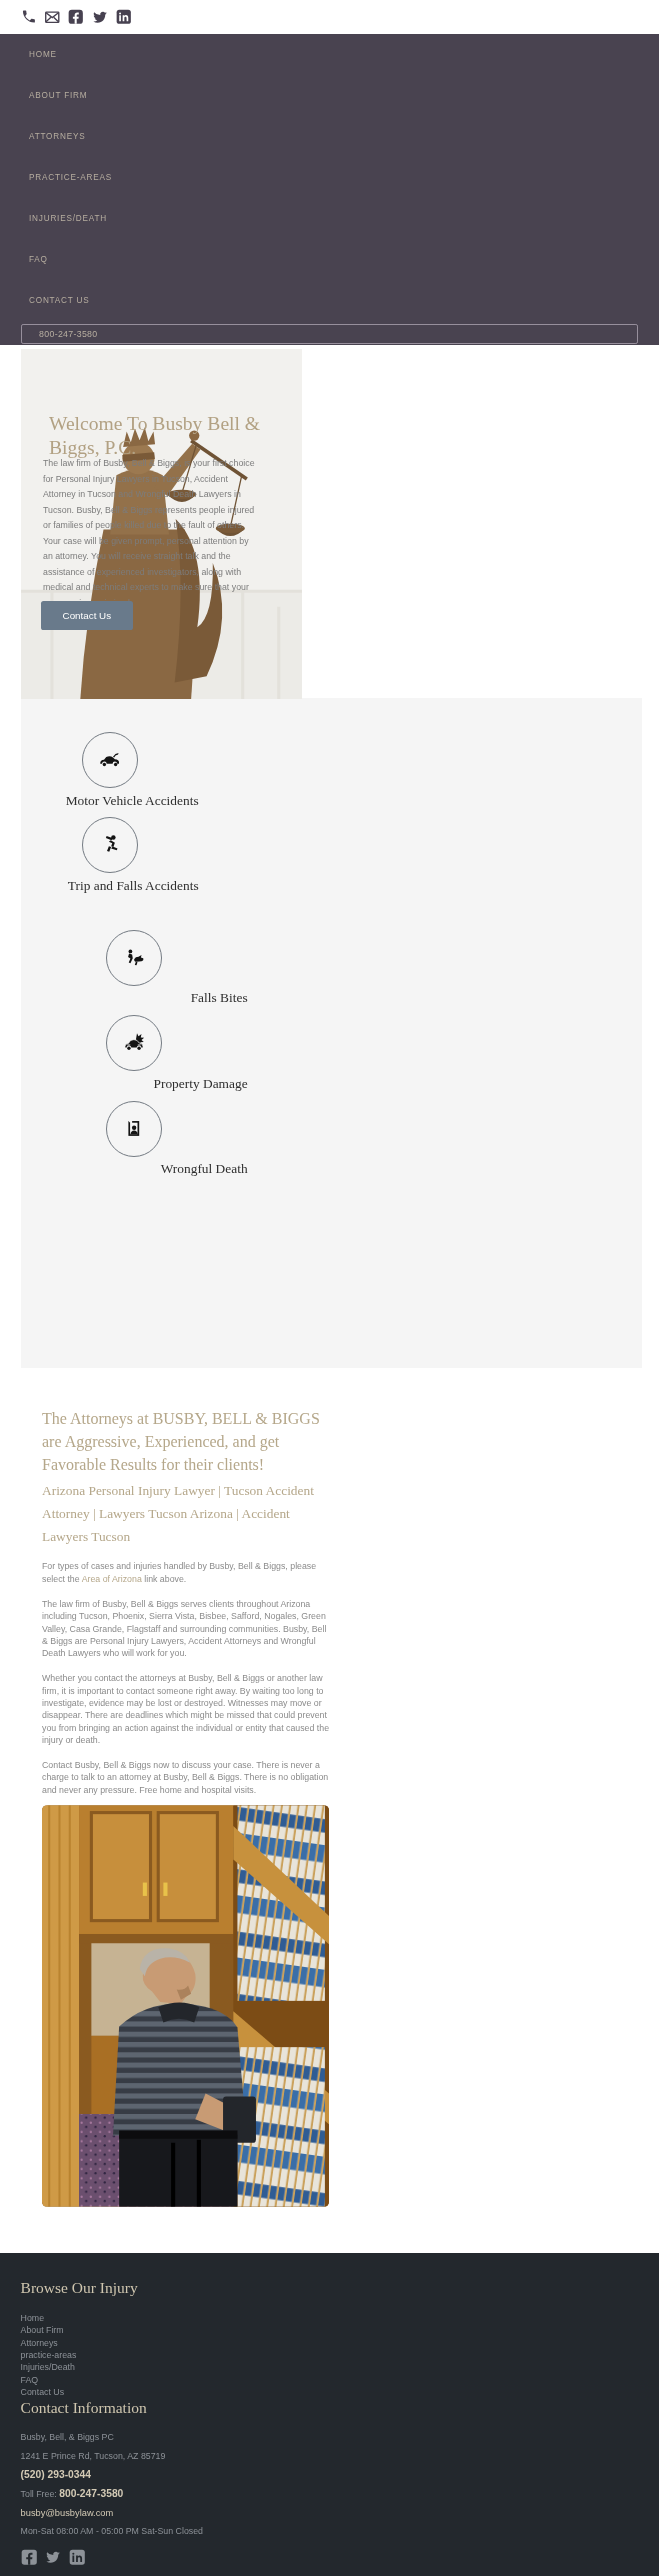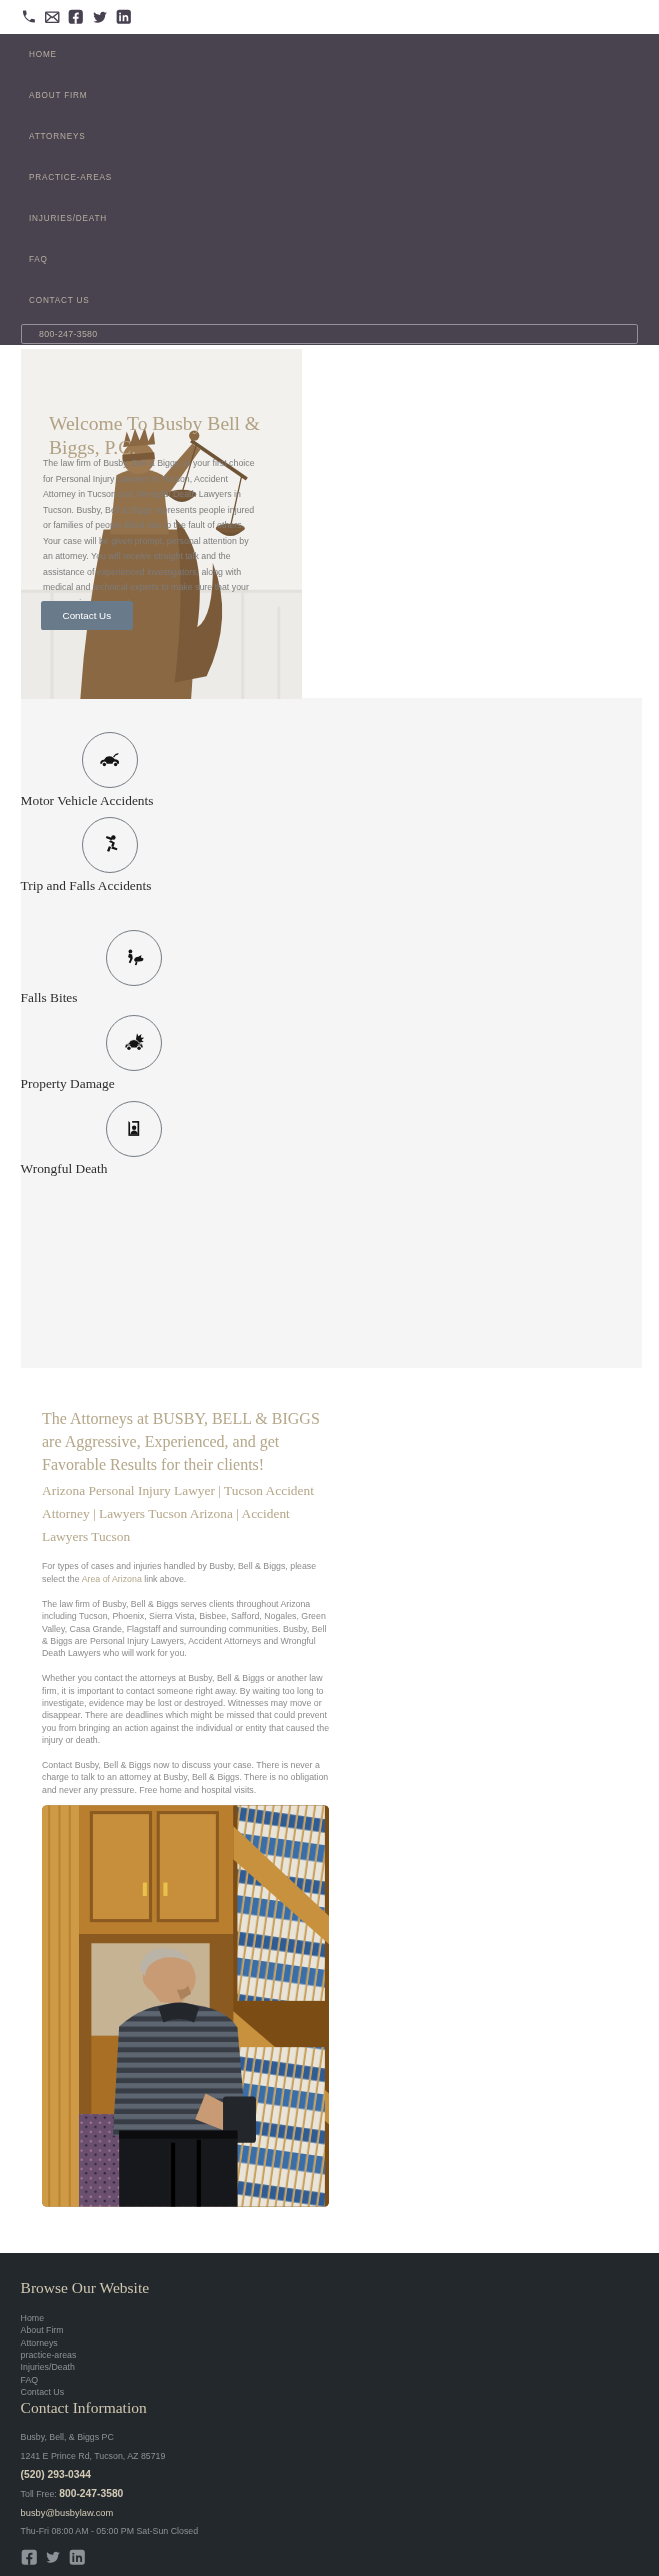--- a/index.html
+++ b/index.html
@@ -17,21 +17,21 @@
 
   
   .hero{position:relative;height:353px;}
   .hero-art{position:absolute;left:20.6px;top:3.6px;width:281px;height:350px;overflow:hidden;}
   .hero-title{position:absolute;left:43px;top:61px;width:222px;margin:6px;font-family:"Liberation Serif",serif;font-weight:normal;font-size:19.6px;line-height:24px;color:#b2a183;}
   .hero-text{position:absolute;left:43px;top:111px;width:212px;margin:0;font-size:8.8px;line-height:15.5px;color:#7c7c7c;}
   .hero-btn{position:absolute;left:41px;top:256px;background:#697a8b;color:#ffffff;border:none;border-radius:2.6px;font-family:"Liberation Sans",sans-serif;font-size:9.8px;padding:8.8px 21.6px;cursor:pointer;}
 
   
   .band{margin:0 17.5px 0 20.6px;background:#f5f5f5;height:670px;box-sizing:border-box;padding-top:34px;}
-  .pgroup{text-align:left;}
+  .pgroup{text-align:right;}
   .pgroup.g1{width:178px;}
   .pgroup.g2{width:227px;padding-top:27px;}
   .pitem{margin-bottom:8.8px;cursor:pointer;}
   .pcircle{width:54px;height:54px;border:1.5px solid #747b83;border-radius:50%;margin:0 auto;display:flex;align-items:center;justify-content:center;background:transparent;}
   .plabel{font-family:"Liberation Serif",serif;font-size:13.4px;color:#2e2e2e;margin-top:4.6px;}
 
   
   .main{padding:39px 2px 0 42px;}
   .main h2{margin:0;width:284px;font-family:"Liberation Serif",serif;font-weight:normal;font-size:16px;line-height:23px;color:#b5a78a;}
   .main h3{margin:3.1px 0 0;width:289px;font-family:"Liberation Serif",serif;font-weight:normal;font-size:13.4px;line-height:23px;color:#b5a78a;}
@@ -259,38 +259,38 @@
       <rect x="352" y="566" width="64" height="90" rx="6" fill="#23262b"></rect>
       <rect x="150" y="640" width="230" height="140" fill="#17181c"></rect>
       <rect x="150" y="632" width="230" height="16" fill="#0c0c0e"></rect>
       <path d="M255 656 v124 M305 650 v130" stroke="#000000" stroke-width="8"></path>
     </svg>
   </div>
 </div>
 
 <div class="footer">
   <div class="footer-inner">
-    <h4 class="f-head">Browse Our Website</h4>
+    <h4 class="f-head">Browse Our Injury</h4>
     <ul class="f-links">
       <li>Home</li>
       <li>About Firm</li>
       <li>Attorneys</li>
       <li>practice-areas</li>
       <li>Injuries/Death</li>
       <li>FAQ</li>
       <li>Contact Us</li>
     </ul>
     <h4 class="f-head">Contact Information</h4>
     <div class="f-contact">
       <p>Busby, Bell, &amp; Biggs PC</p>
       <p>1241 E Prince Rd, Tucson, AZ 85719</p>
       <p class="phone-big">(520) 293-0344</p>
       <p><span>Toll Free: </span><span class="phone-big">800-247-3580</span></p>
       <p class="email">busby@busbylaw.com</p>
-      <p>Thu-Fri 08:00 AM - 05:00 PM Sat-Sun Closed</p>
+      <p>Mon-Sat 08:00 AM - 05:00 PM Sat-Sun Closed</p>
     </div>
     <div class="f-social">
       <span class="ficon">
         <svg width="16.5" height="16.5" viewBox="0 0 24 24">
             <rect x="1" y="1" width="22" height="22" rx="4" fill="#8d9298"></rect>
             <path fill="#23282d" d="M13.5 23v-8h2.7l.4-3.1h-3.1V9.9c0-.9.25-1.5 1.55-1.5h1.65V5.6c-.3 0-1.3-.1-2.4-.1-2.4 0-4 1.45-4 4.1v2.3H7.6V15h2.7v8h3.2z"></path>
           </svg>
       </span>
       <span class="ficon">
         <svg width="16.5" height="16.5" viewBox="0 0 24 24">

